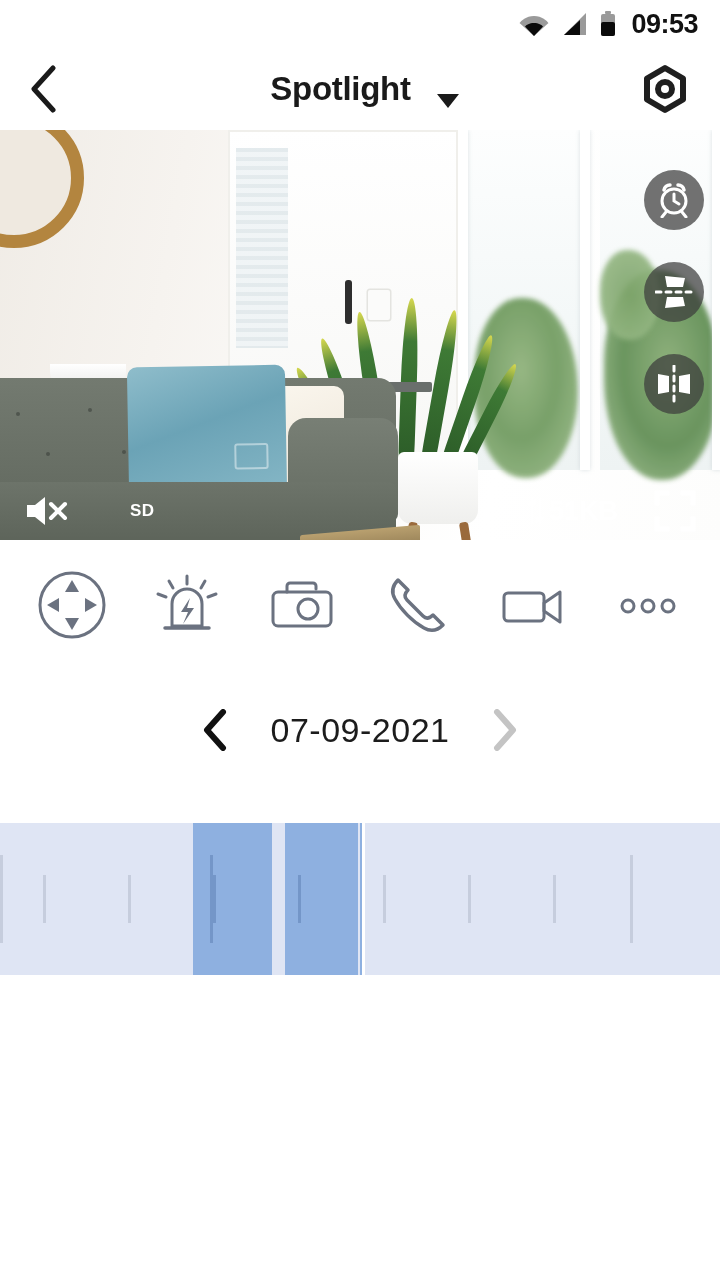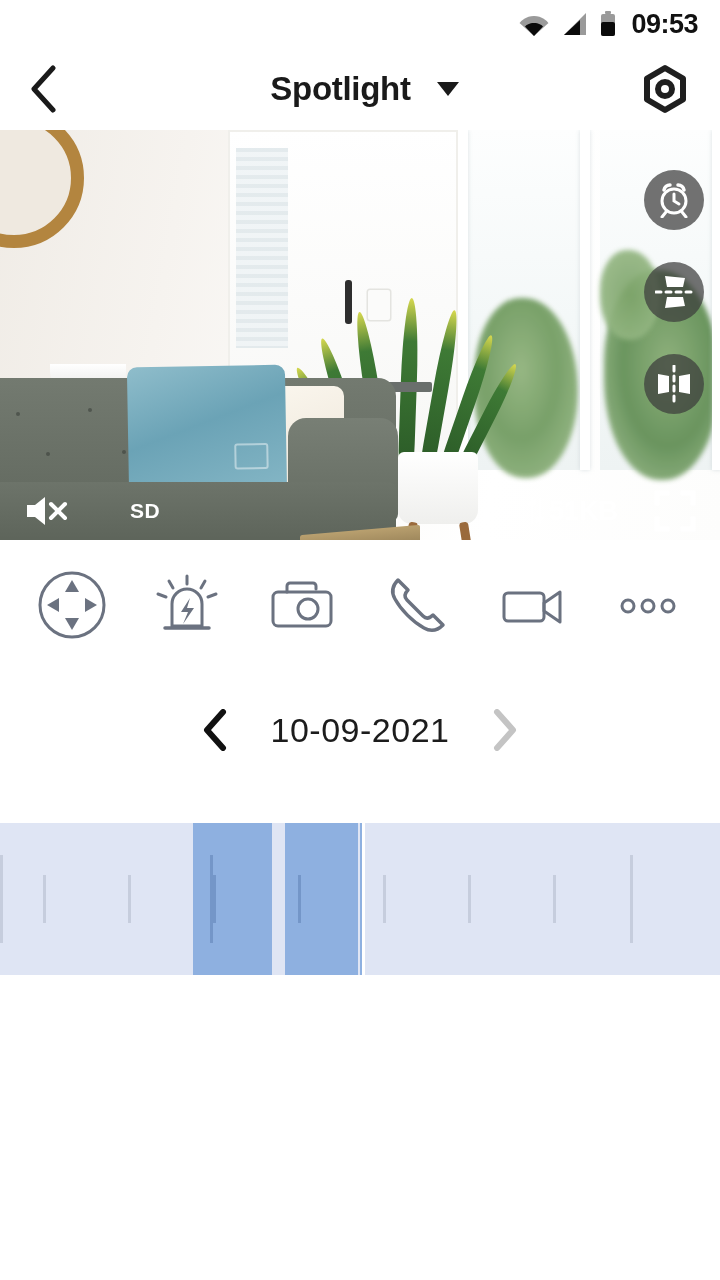--- a/index.html
+++ b/index.html
@@ -28,21 +28,21 @@
     height:82px; width:100%;
     display:flex; align-items:center;
     position:relative; background:#ffffff;
   }
   .back-btn{
     width:86px; height:82px;
     display:flex; align-items:center; justify-content:center;
   }
   .title-wrap{
     position:absolute; left:0; right:0;
-    display:flex; align-items:center; justify-content:center; gap:26px;
+    display:flex; align-items:flex-end; justify-content:center; gap:26px;
     pointer-events:none;
     padding-left:9px;
   }
   .title-wrap > *{ pointer-events:auto; }
   .page-title{
     font-size:33px; font-weight:bold; color:#1a1a1a; letter-spacing:-0.3px;
   }
   .caret-down{
     width:0;height:0;
     border-left:11px solid transparent;
@@ -130,21 +130,21 @@
     background:rgba(60,60,60,.72);
     display:flex;align-items:center;justify-content:center;
   }
 
   
   .v-bottom{
     position:absolute; left:0; bottom:0; width:720px; height:58px;
     display:flex; align-items:center; color:#ffffff;
   }
   .vb-mute{ margin-left:24px; display:flex; align-items:center; }
-  .vb-quality{ margin-left:60px; font-size:21px; font-weight:bold; letter-spacing:.5px; }
+  .vb-quality{ margin-left:60px; font-size:17px; font-weight:bold; letter-spacing:.5px; }
   .vb-spacer{ flex:1; }
   .vb-net{ display:flex; align-items:center; gap:2px; font-size:27px; font-weight:bold; }
   .vb-full{ margin-left:36px; margin-right:24px; display:flex; align-items:center; }
 
   
   .toolbar{
     width:100%; height:130px;
     display:flex; align-items:center; justify-content:space-around;
     background:#ffffff; padding:0 14px;
   }
@@ -384,21 +384,21 @@
     </svg>
   </div>
 </div>
 
 <div class="date-nav">
   <div class="chev">
     <svg width="26" height="42" viewBox="0 0 26 42">
       <path d="M21 3 L5 21 L21 39" fill="none" stroke="#111111" stroke-width="6" stroke-linecap="round" stroke-linejoin="round"></path>
     </svg>
   </div>
-  <span class="date-text">10-09-2021</span>
+  <span class="date-text">07-09-2021</span>
   <div class="chev">
     <svg width="26" height="42" viewBox="0 0 26 42">
       <path d="M5 3 L21 21 L5 39" fill="none" stroke="#c4c4c4" stroke-width="6" stroke-linecap="round" stroke-linejoin="round"></path>
     </svg>
   </div>
 </div>
 
 <div class="timeline-wrap">
   <div class="timeline" id="timeline" style="background: rgb(223, 229, 244);">
       <div class="seg" style="left: 193px; width: 79px; background: rgb(142, 176, 224);"></div>

